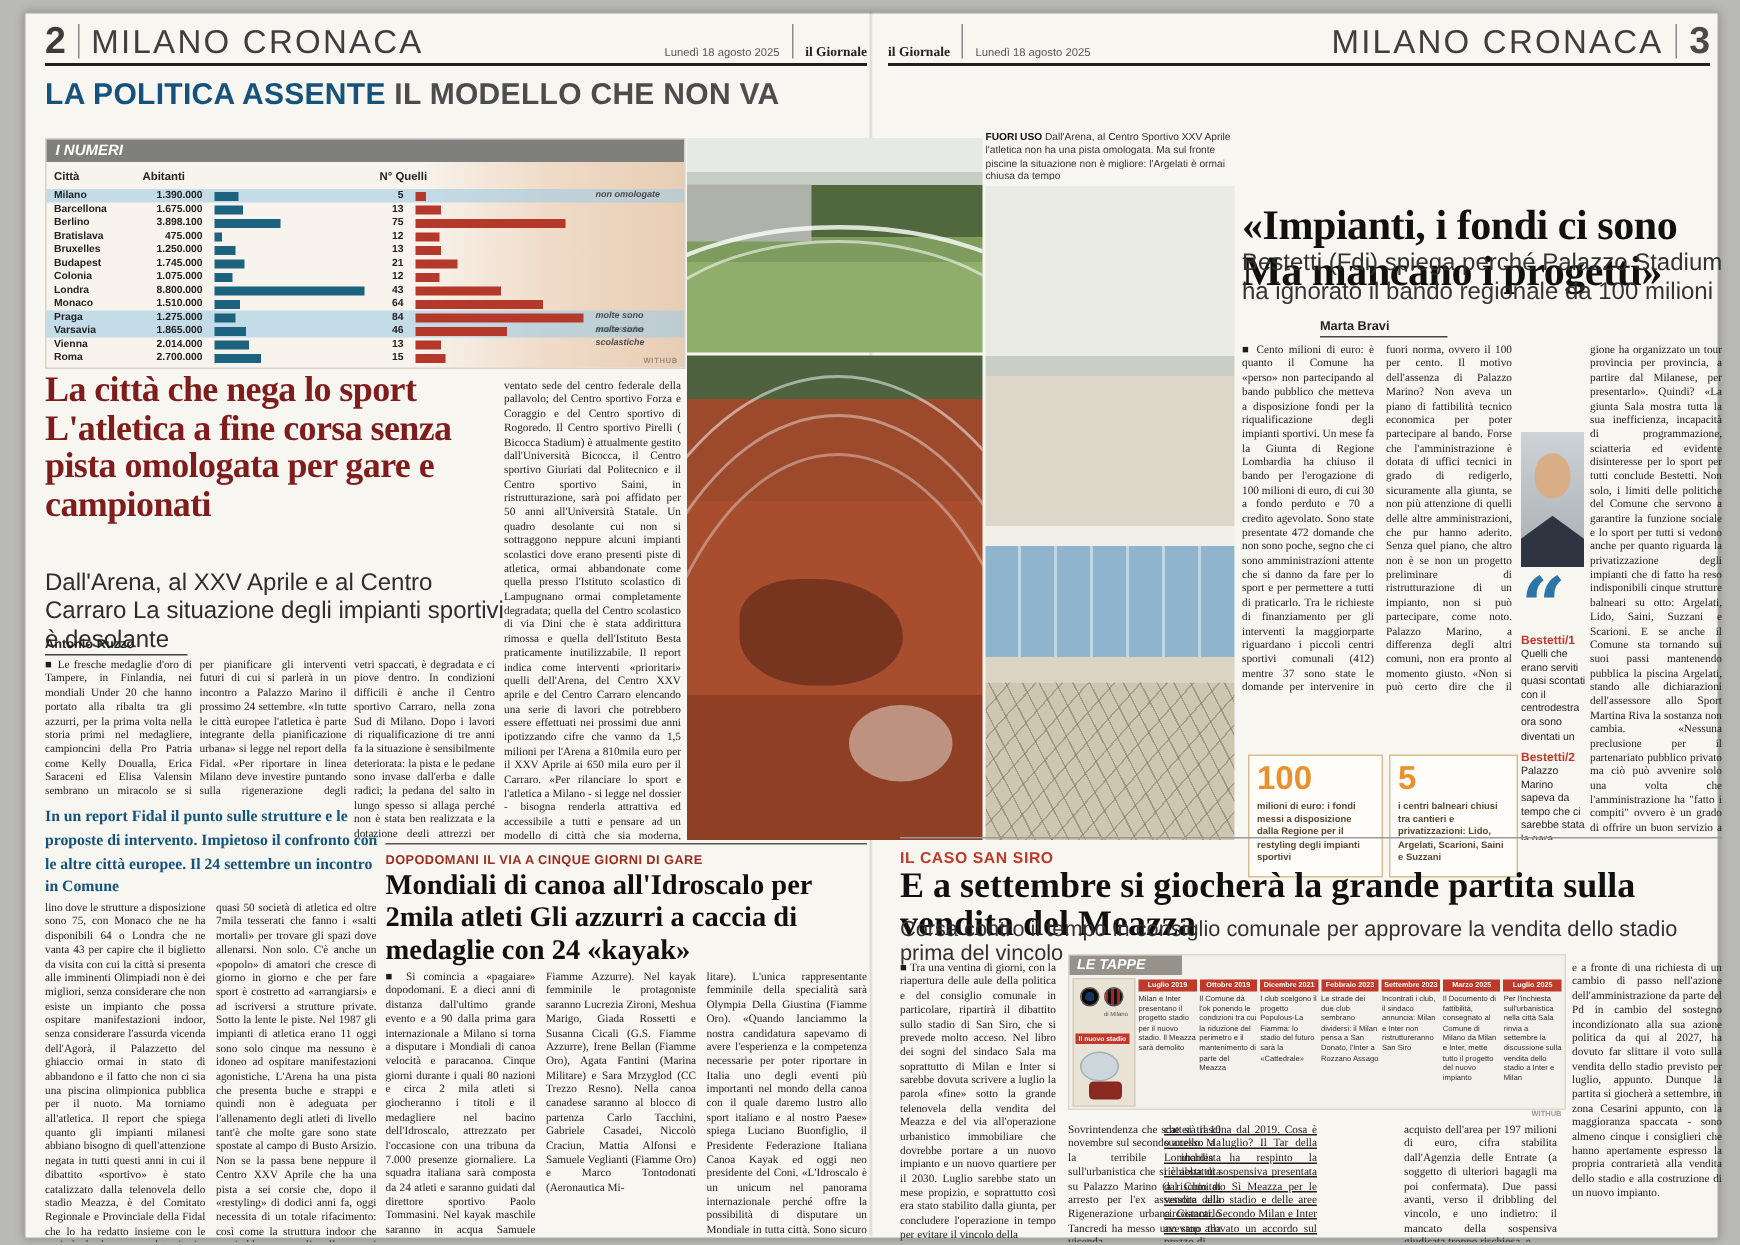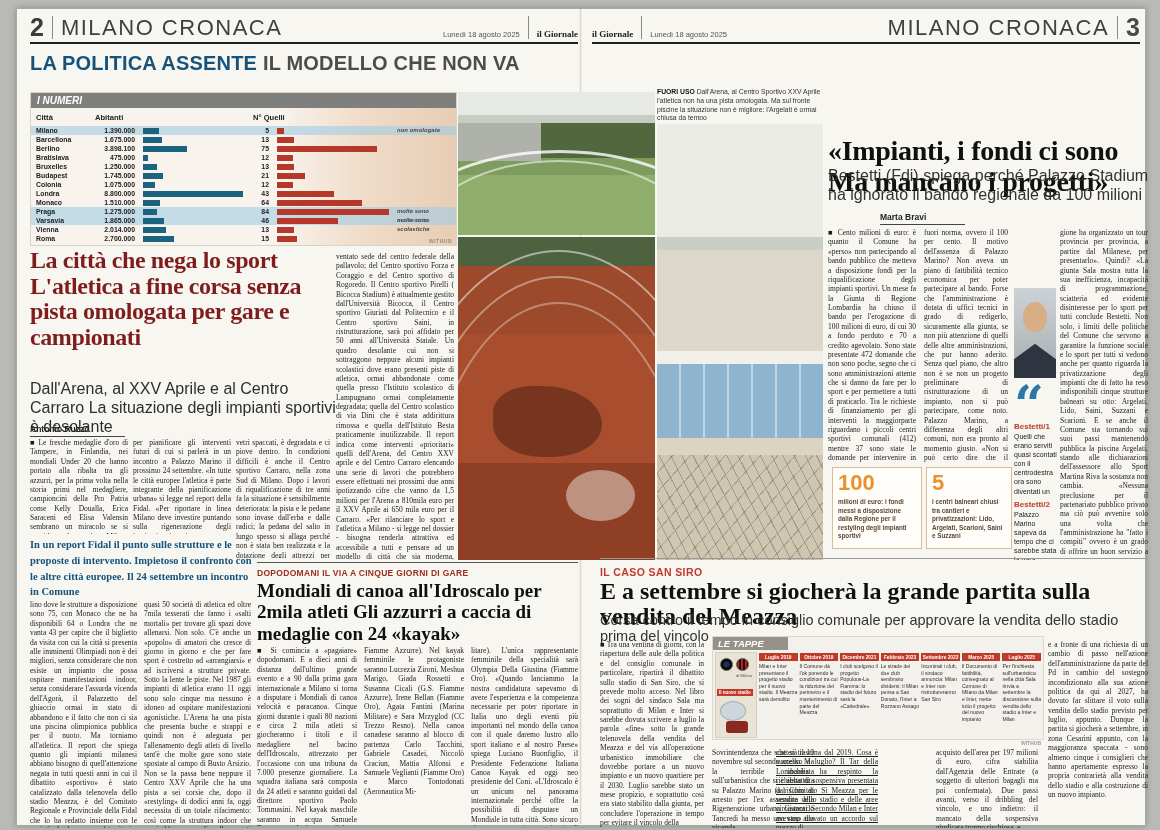--- a/index.html
+++ b/index.html
@@ -44,21 +44,21 @@
   
   .rule{border-top:1px solid #555;}
   .kick2{font-family:"Liberation Sans",sans-serif;font-size:8.5px;font-weight:900;color:#9c2d1e;letter-spacing:.3px;}
   .hl-canoe{font-size:19px;line-height:1.12;font-weight:bold;color:#101010;}
   
   .hl-right{font-size:28px;line-height:1.1;font-weight:bold;letter-spacing:-.3px;color:#101010;}
   .deck2{font-family:"Liberation Sans",sans-serif;font-size:16px;line-height:1.2;color:#333;}
   .quoteglyph{font-size:52px;color:#2f76a8;font-weight:bold;line-height:.8;font-family:"DejaVu Serif",serif;}
   .blabel{font-family:"Liberation Sans",sans-serif;font-size:8px;font-weight:900;color:#bf3a2b;}
   .btext{font-family:"Liberation Sans",sans-serif;font-size:7px;line-height:1.3;color:#222;}
-  .callout{background:#fffdf9;border:1px solid #d8bd93;padding:4px 5px;}
+  .callout{background:#fffdf9;border:1px solid #d8bd93;padding:4px 5px;margin-top:36px;}
   .conum{font-size:22px;color:#e8912d;font-family:"Liberation Sans",sans-serif;font-weight:bold;line-height:1;}
   .cotext{font-family:"Liberation Sans",sans-serif;font-size:6.3px;font-weight:bold;line-height:1.35;color:#5a4632;margin-top:4px;}
   
   .kick3{font-family:"Liberation Sans",sans-serif;font-size:10.5px;font-weight:900;color:#c0392b;letter-spacing:.4px;}
   .hl-ss{font-size:24px;line-height:1.05;font-weight:bold;color:#101010;}
   .deck3{font-family:"Liberation Sans",sans-serif;font-size:14.5px;color:#333;}
   
   .tl{background:#f3f1ec;border:1px solid #ddd8cf;}
   .tltab{position:absolute;left:0;top:0;width:70px;height:13px;background:#96928a;color:#fff;font-family:"Liberation Sans",sans-serif;font-style:italic;font-weight:bold;font-size:9.5px;line-height:13px;padding-left:5px;}
   .tlmap{position:absolute;left:2px;top:15px;width:40px;height:84px;background:#e9e3d6;border:1px solid #d6cfc0;overflow:hidden;}

